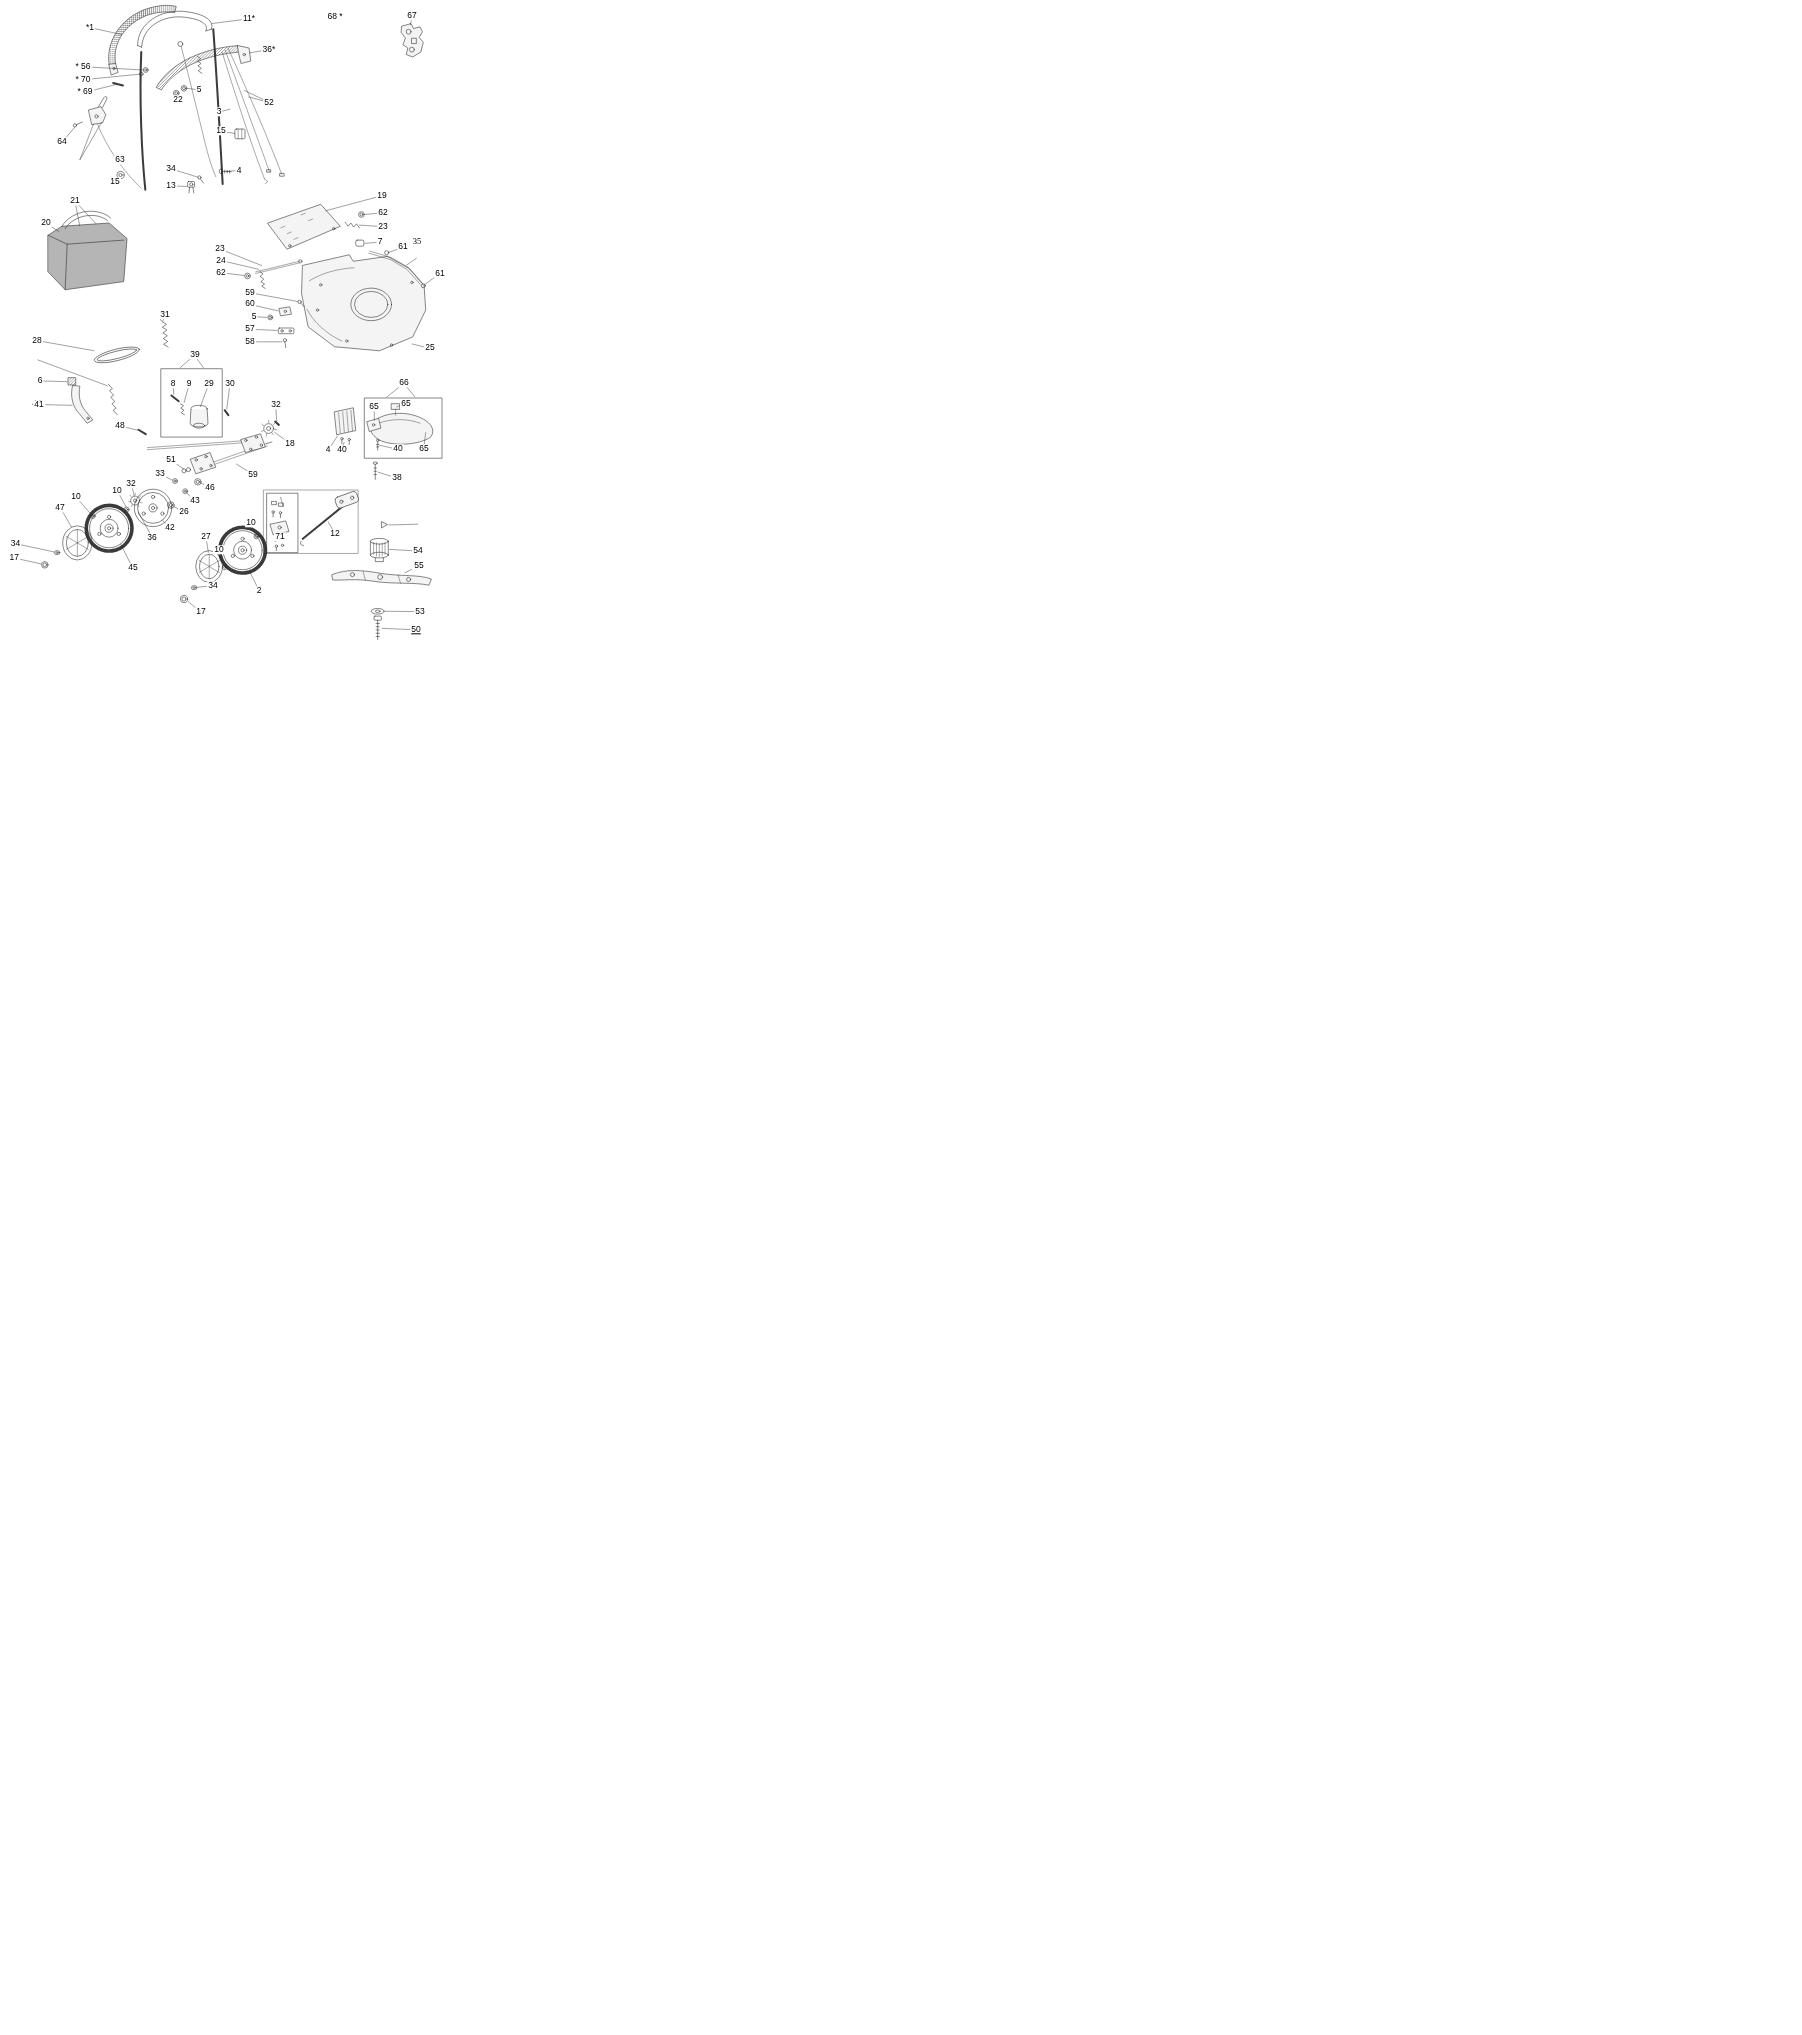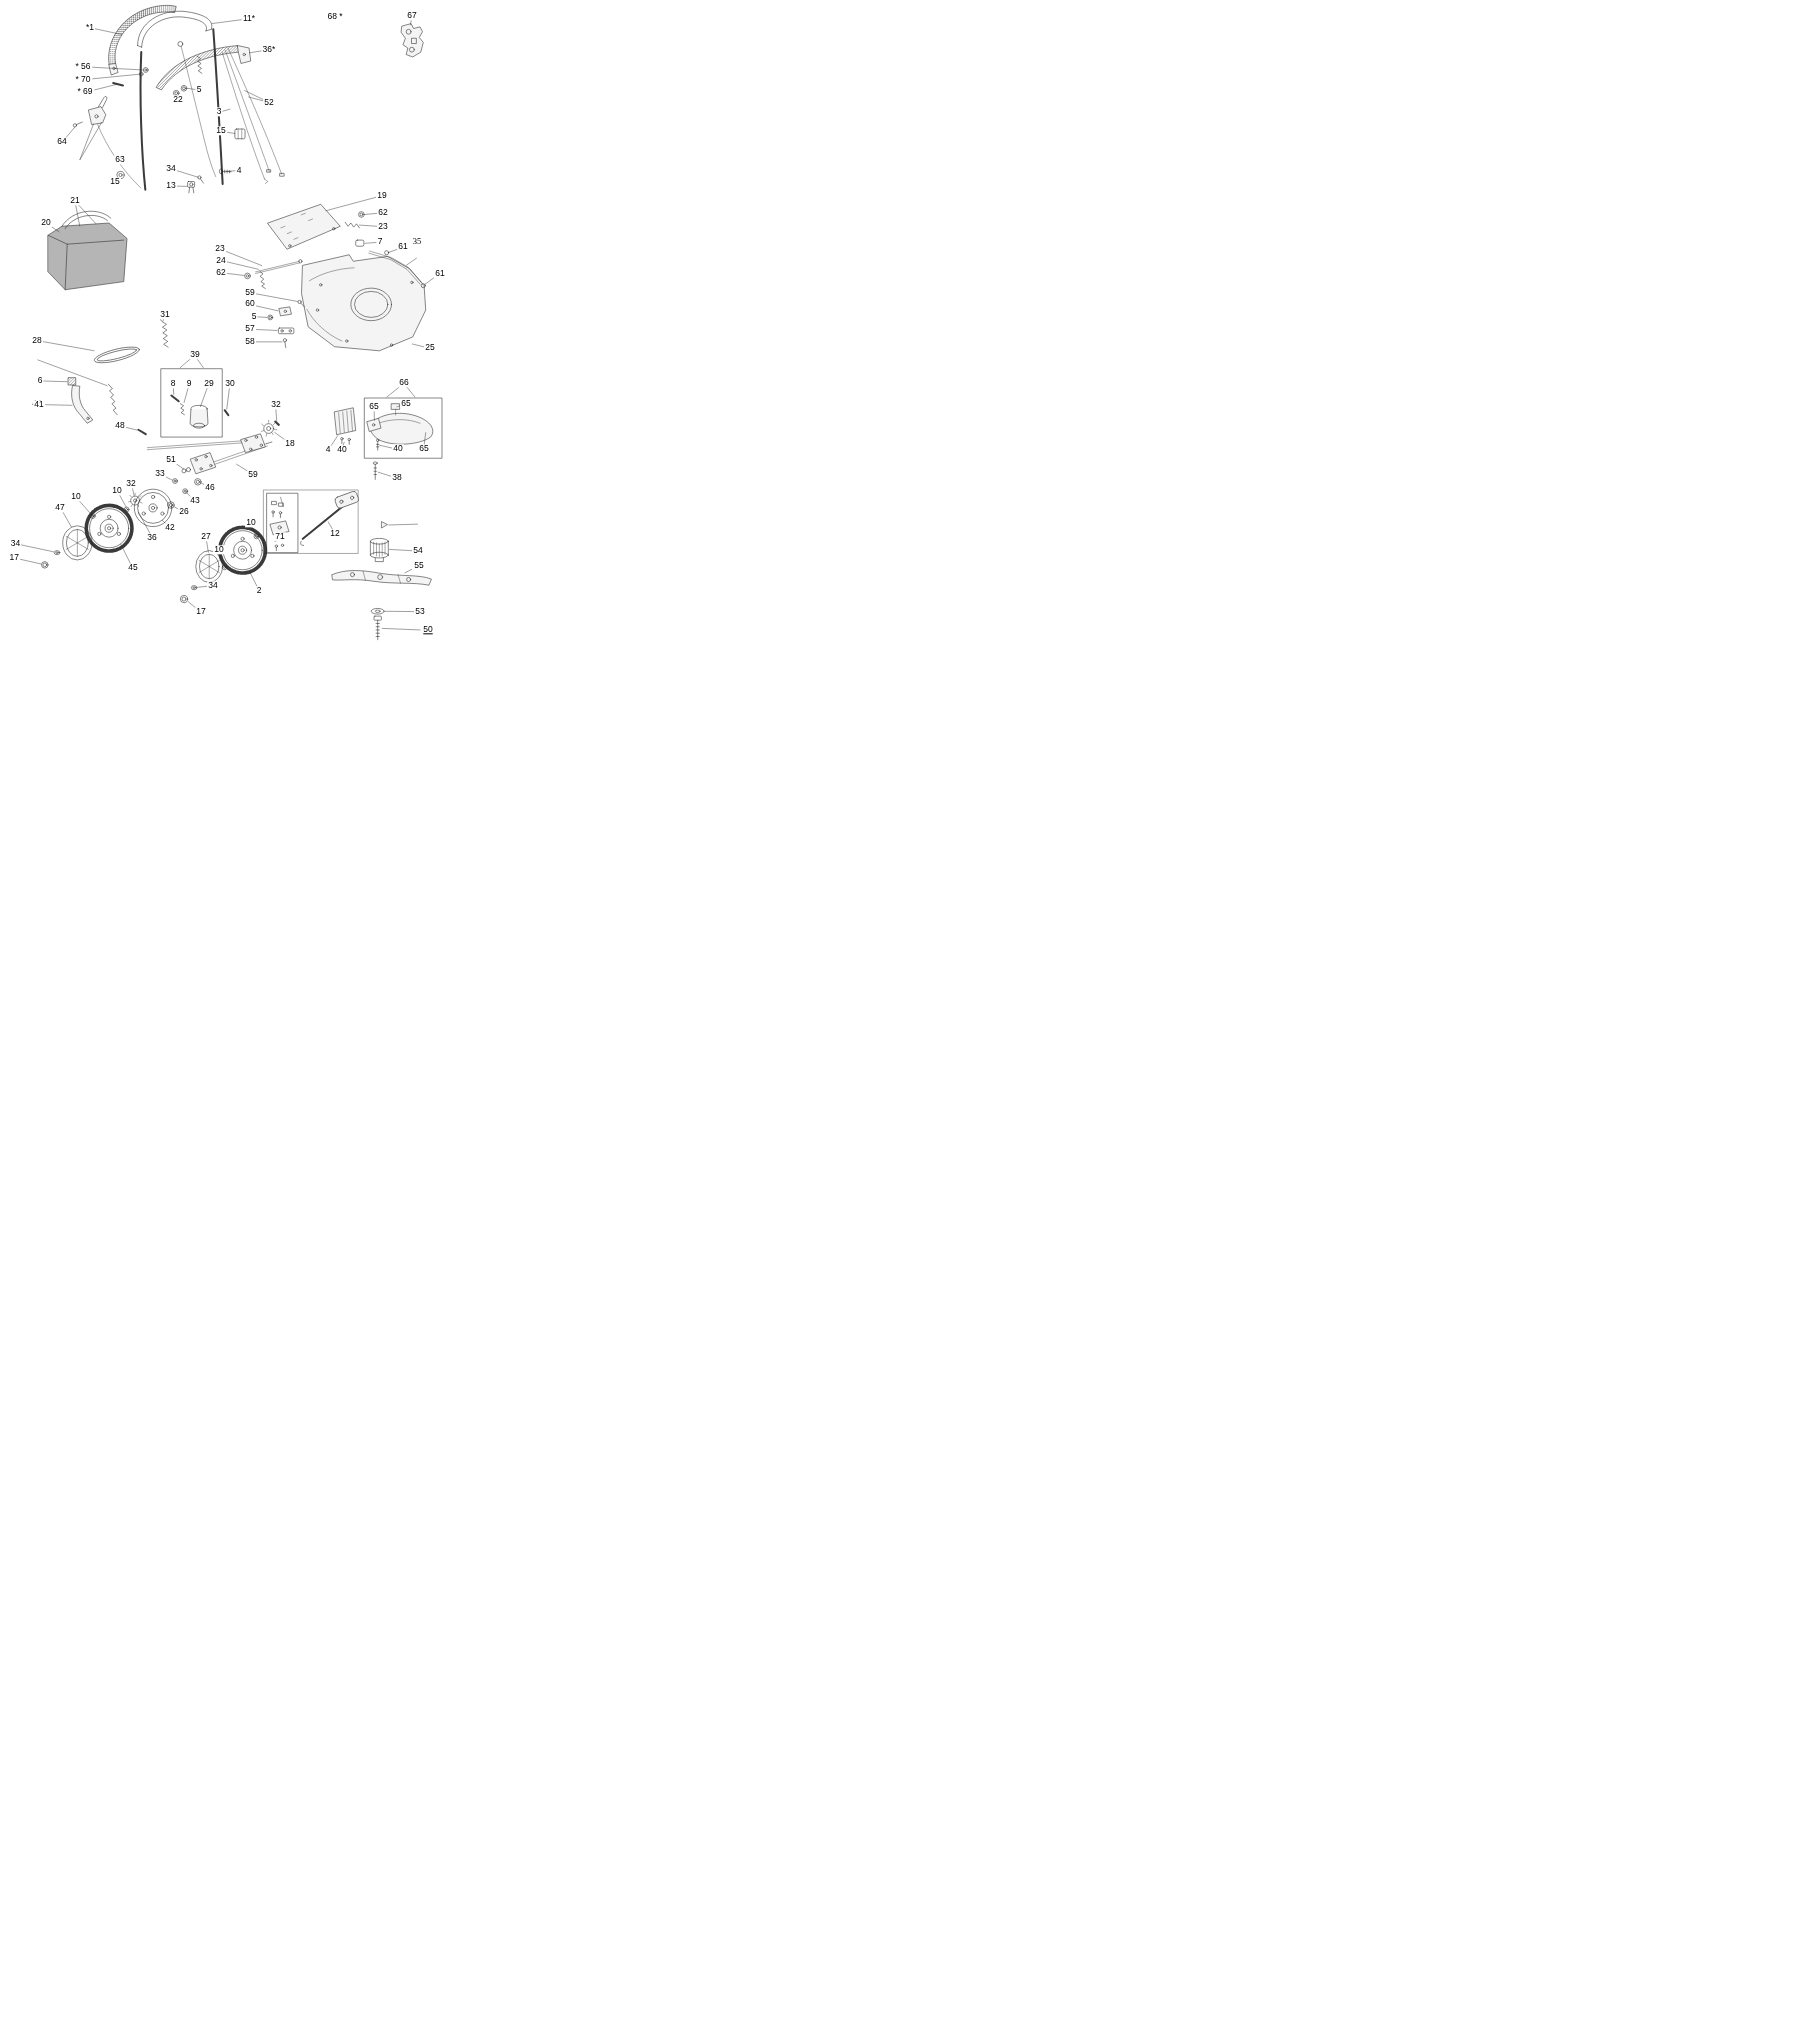--- a/index.html
+++ b/index.html
@@ -557,17 +557,17 @@
       <div class="callout" style="left: 251px; top: 523px;">10</div>
       <div class="callout" style="left: 213px; top: 586px;">34</div>
       <div class="callout" style="left: 259px; top: 591px;">2</div>
       <div class="callout" style="left: 201px; top: 612px;">17</div>
       <div class="callout" style="left: 280px; top: 497px; margin-top: 40px;">71</div>
       <div class="callout" style="left: 335px; top: 534px;">12</div>
       <div class="callout" style="left: 418px; top: 524px; margin-top: 44px;">14</div>
       <div class="callout" style="left: 418px; top: 551px;">54</div>
       <div class="callout" style="left: 419px; top: 566px;">55</div>
       <div class="callout" style="left: 420px; top: 612px;">53</div>
-      <div class="callout" style="left: 428px; top: 630px; text-decoration: underline;">50</div>
+      <div class="callout" style="left: 416px; top: 630px; text-decoration: underline;">50</div>
     </div>
 
 </div>
 
 
 </body></html>

